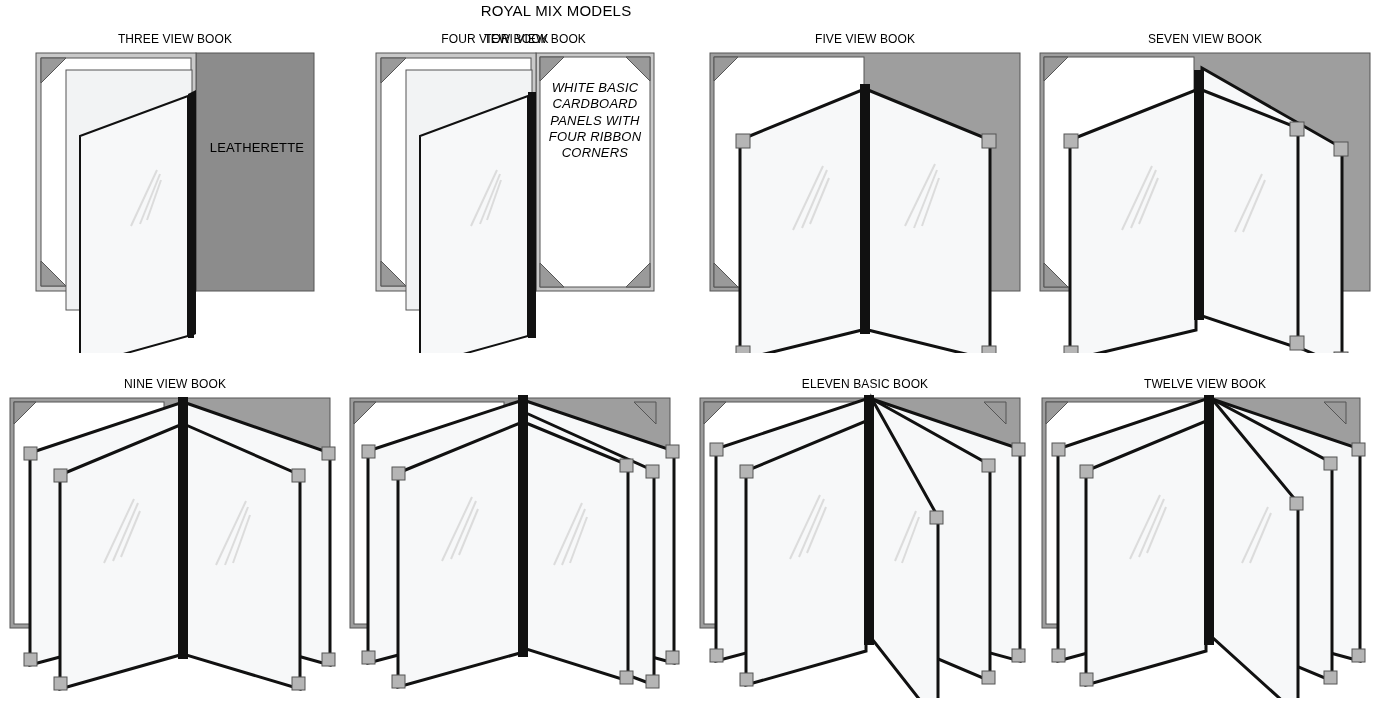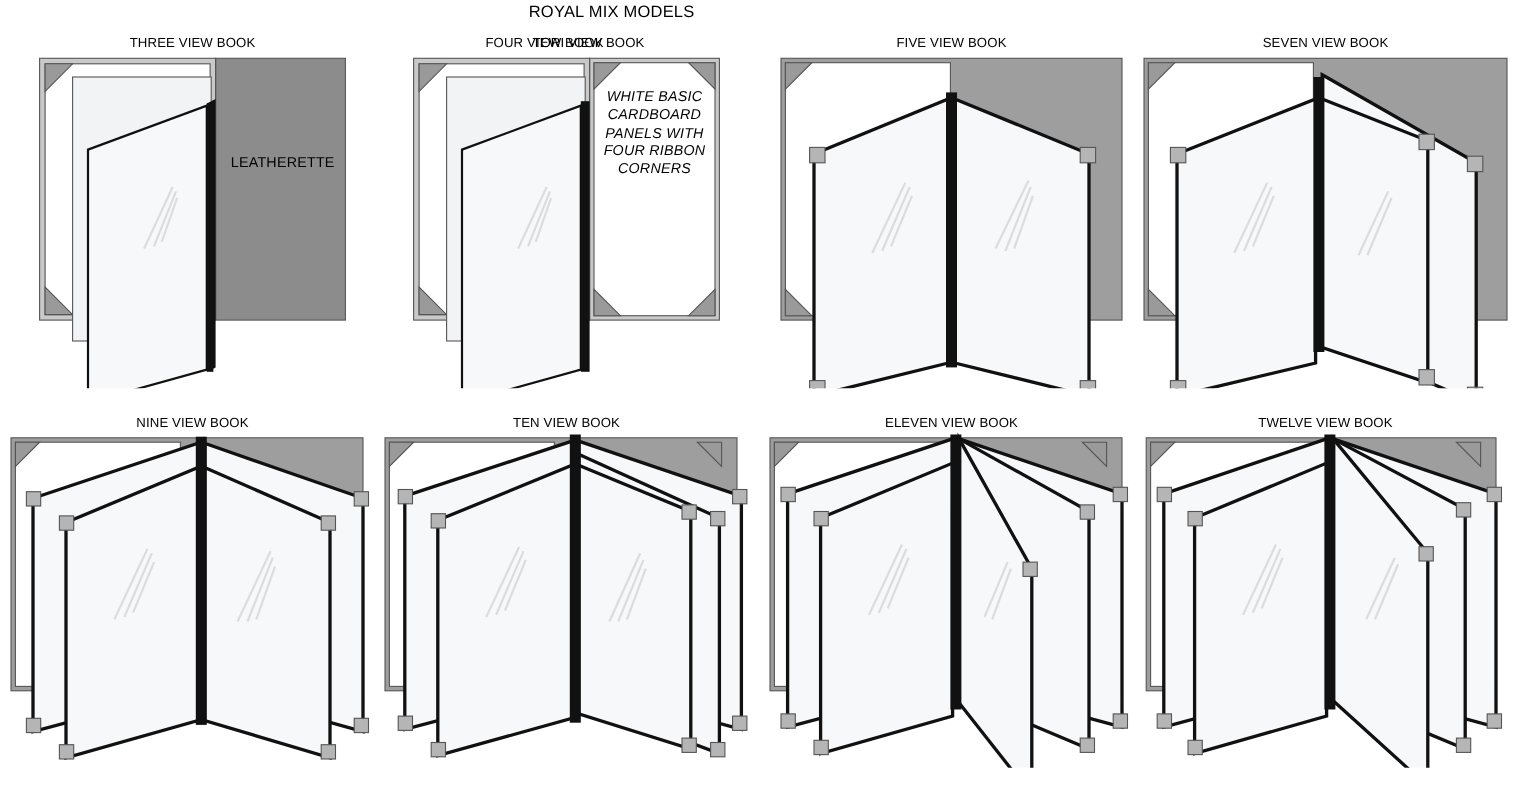--- a/index.html
+++ b/index.html
@@ -243,21 +243,20 @@
         <g stroke="#dcdcdc" stroke-width="2" fill="none">
           <path d="M205 184 L232 126"></path>
           <path d="M213 184 L235 132"></path>
         </g>
         <rect x="164" y="22" width="10" height="250" fill="#111"></rect>
       </svg>
     </div>
   </div>
 
   <div class="cell r1 c1">
-    <div class="cell-title">TEN VIEW BOOK</div>
     <div class="art">
       <svg width="350" height="305" viewBox="0 0 350 305">
         <rect x="10" y="5" width="320" height="230" fill="#9e9e9e" stroke="#555" stroke-width="1"></rect>
         <rect x="14" y="9" width="150" height="222" fill="#ffffff" stroke="#555" stroke-width="1"></rect>
         <polygon points="14,9 36,9 14,31" fill="#9a9a9a" stroke="#555" stroke-width="1"></polygon>
         <polygon points="316,9 294,9 316,31" fill="#9a9a9a" stroke="#555" stroke-width="1"></polygon>
 
         <polygon points="28,58 180,8 180,230 28,270" fill="#f7f8f9" stroke="#111" stroke-width="3"></polygon>
         <rect x="22" y="52" width="13" height="13" fill="#b5b5b5" stroke="#555" stroke-width="1"></rect>
         <rect x="22" y="258" width="13" height="13" fill="#b5b5b5" stroke="#555" stroke-width="1"></rect>
@@ -286,21 +285,21 @@
           <path d="M214 172 L242 110"></path>
           <path d="M222 172 L245 116"></path>
           <path d="M230 170 L247 124"></path>
         </g>
         <rect x="178" y="2" width="10" height="262" fill="#111"></rect>
       </svg>
     </div>
   </div>
 
   <div class="cell r1 c2">
-    <div class="cell-title">ELEVEN VIEW BOOK</div>
+    <div class="cell-title">ELEVEN BASIC BOOK</div>
     <div class="art">
       <svg width="350" height="305" viewBox="0 0 350 305">
         <rect x="10" y="5" width="320" height="230" fill="#9e9e9e" stroke="#555" stroke-width="1"></rect>
         <rect x="14" y="9" width="150" height="222" fill="#ffffff" stroke="#555" stroke-width="1"></rect>
         <polygon points="14,9 36,9 14,31" fill="#9a9a9a" stroke="#555" stroke-width="1"></polygon>
         <polygon points="316,9 294,9 316,31" fill="#9a9a9a" stroke="#555" stroke-width="1"></polygon>
 
         <polygon points="26,56 176,6 176,228 26,268" fill="#f7f8f9" stroke="#111" stroke-width="3"></polygon>
         <rect x="20" y="50" width="13" height="13" fill="#b5b5b5" stroke="#555" stroke-width="1"></rect>
         <rect x="20" y="256" width="13" height="13" fill="#b5b5b5" stroke="#555" stroke-width="1"></rect>

